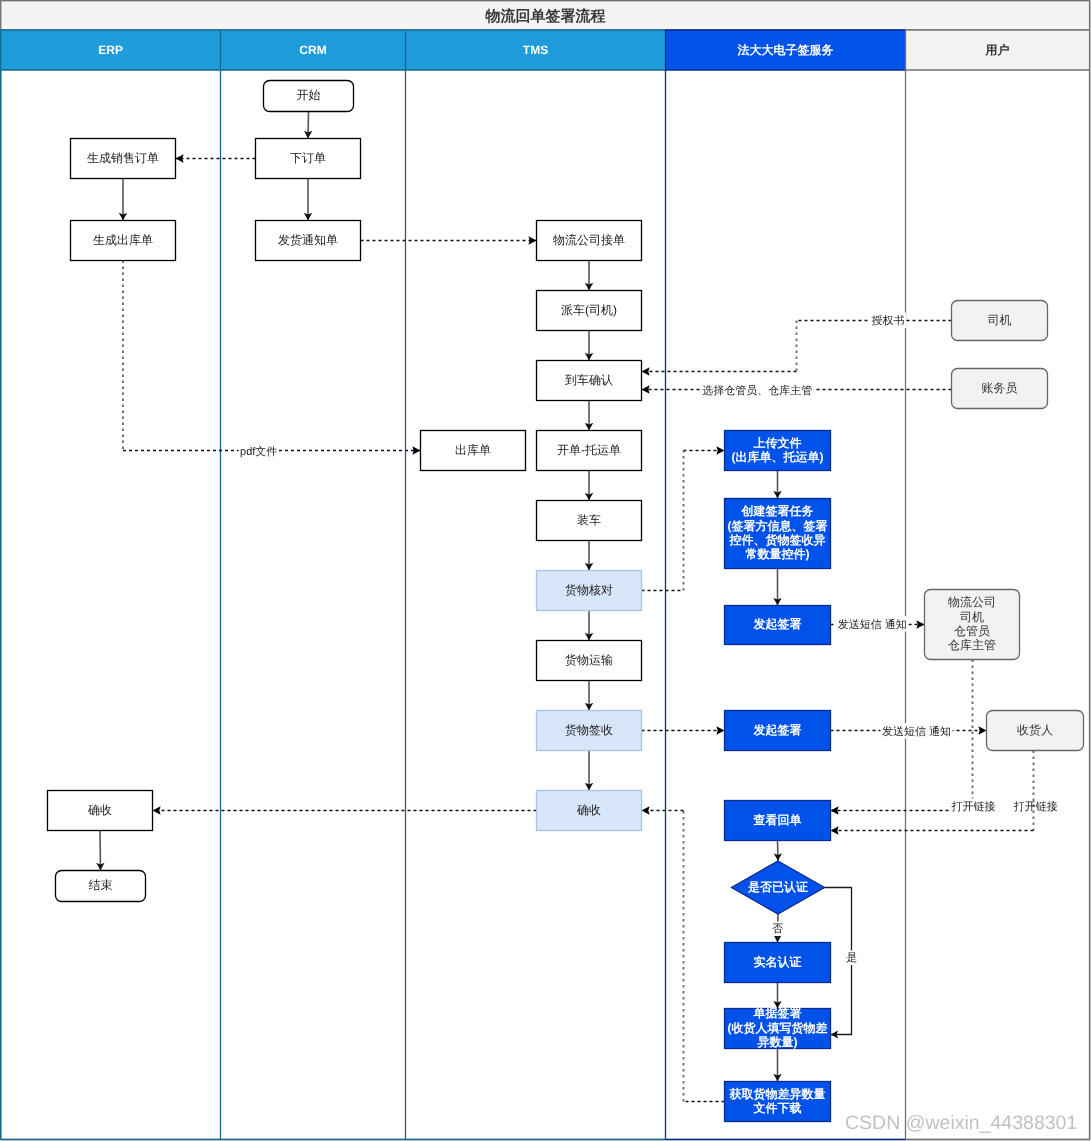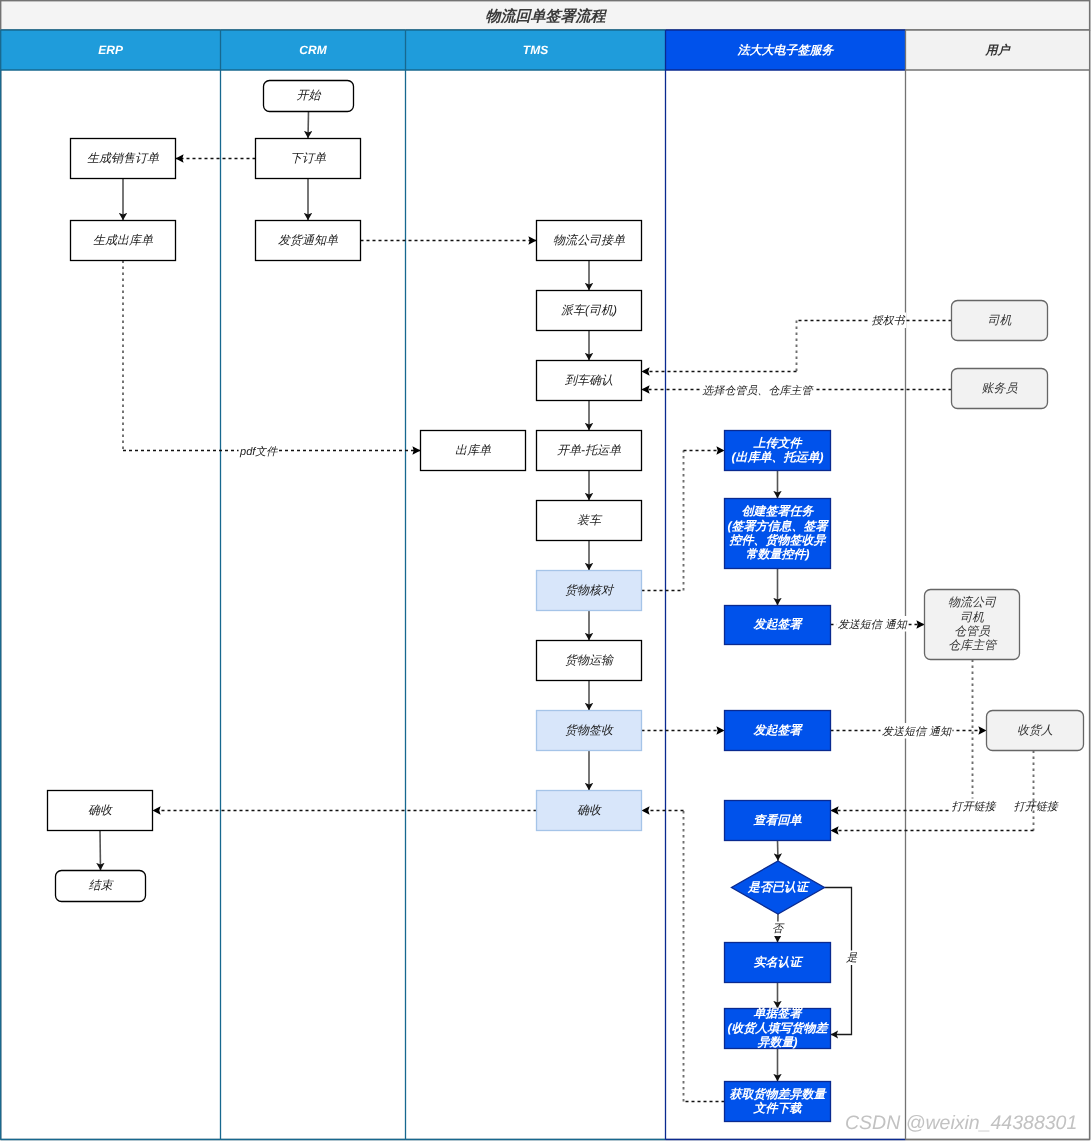--- a/index.html
+++ b/index.html
@@ -1,17 +1,17 @@
 <!DOCTYPE html>
 <html><head>
 <meta charset="utf-8">
 <style>
   html,body{margin:0;padding:0;background:#ffffff;}
   body{width:1091px;height:1141px;font-family:"Liberation Sans",sans-serif;overflow:hidden;}
-  #root{position:relative;width:1091px;height:1141px;font-style:italic;}
+  #root{position:relative;width:1091px;height:1141px;}
   #diagram{position:absolute;left:0;top:0;width:1091px;height:1141px;}
   text{font-family:"Liberation Sans",sans-serif;}
   #diagram{will-change:transform;}
   svg{shape-rendering:geometricPrecision;}
   *{-webkit-font-smoothing:antialiased;text-rendering:geometricPrecision;}
   .lane-label{font-size:12px;font-weight:bold;}
   .node-label{font-size:12px;}
   .edge-label{font-size:11px;fill:#1a1a1a;}
   .title-text{font-size:15px;font-weight:bold;fill:#3a3a3a;}
   .watermark{font-size:19.5px;fill:#c2c2c2;font-weight:400;}

